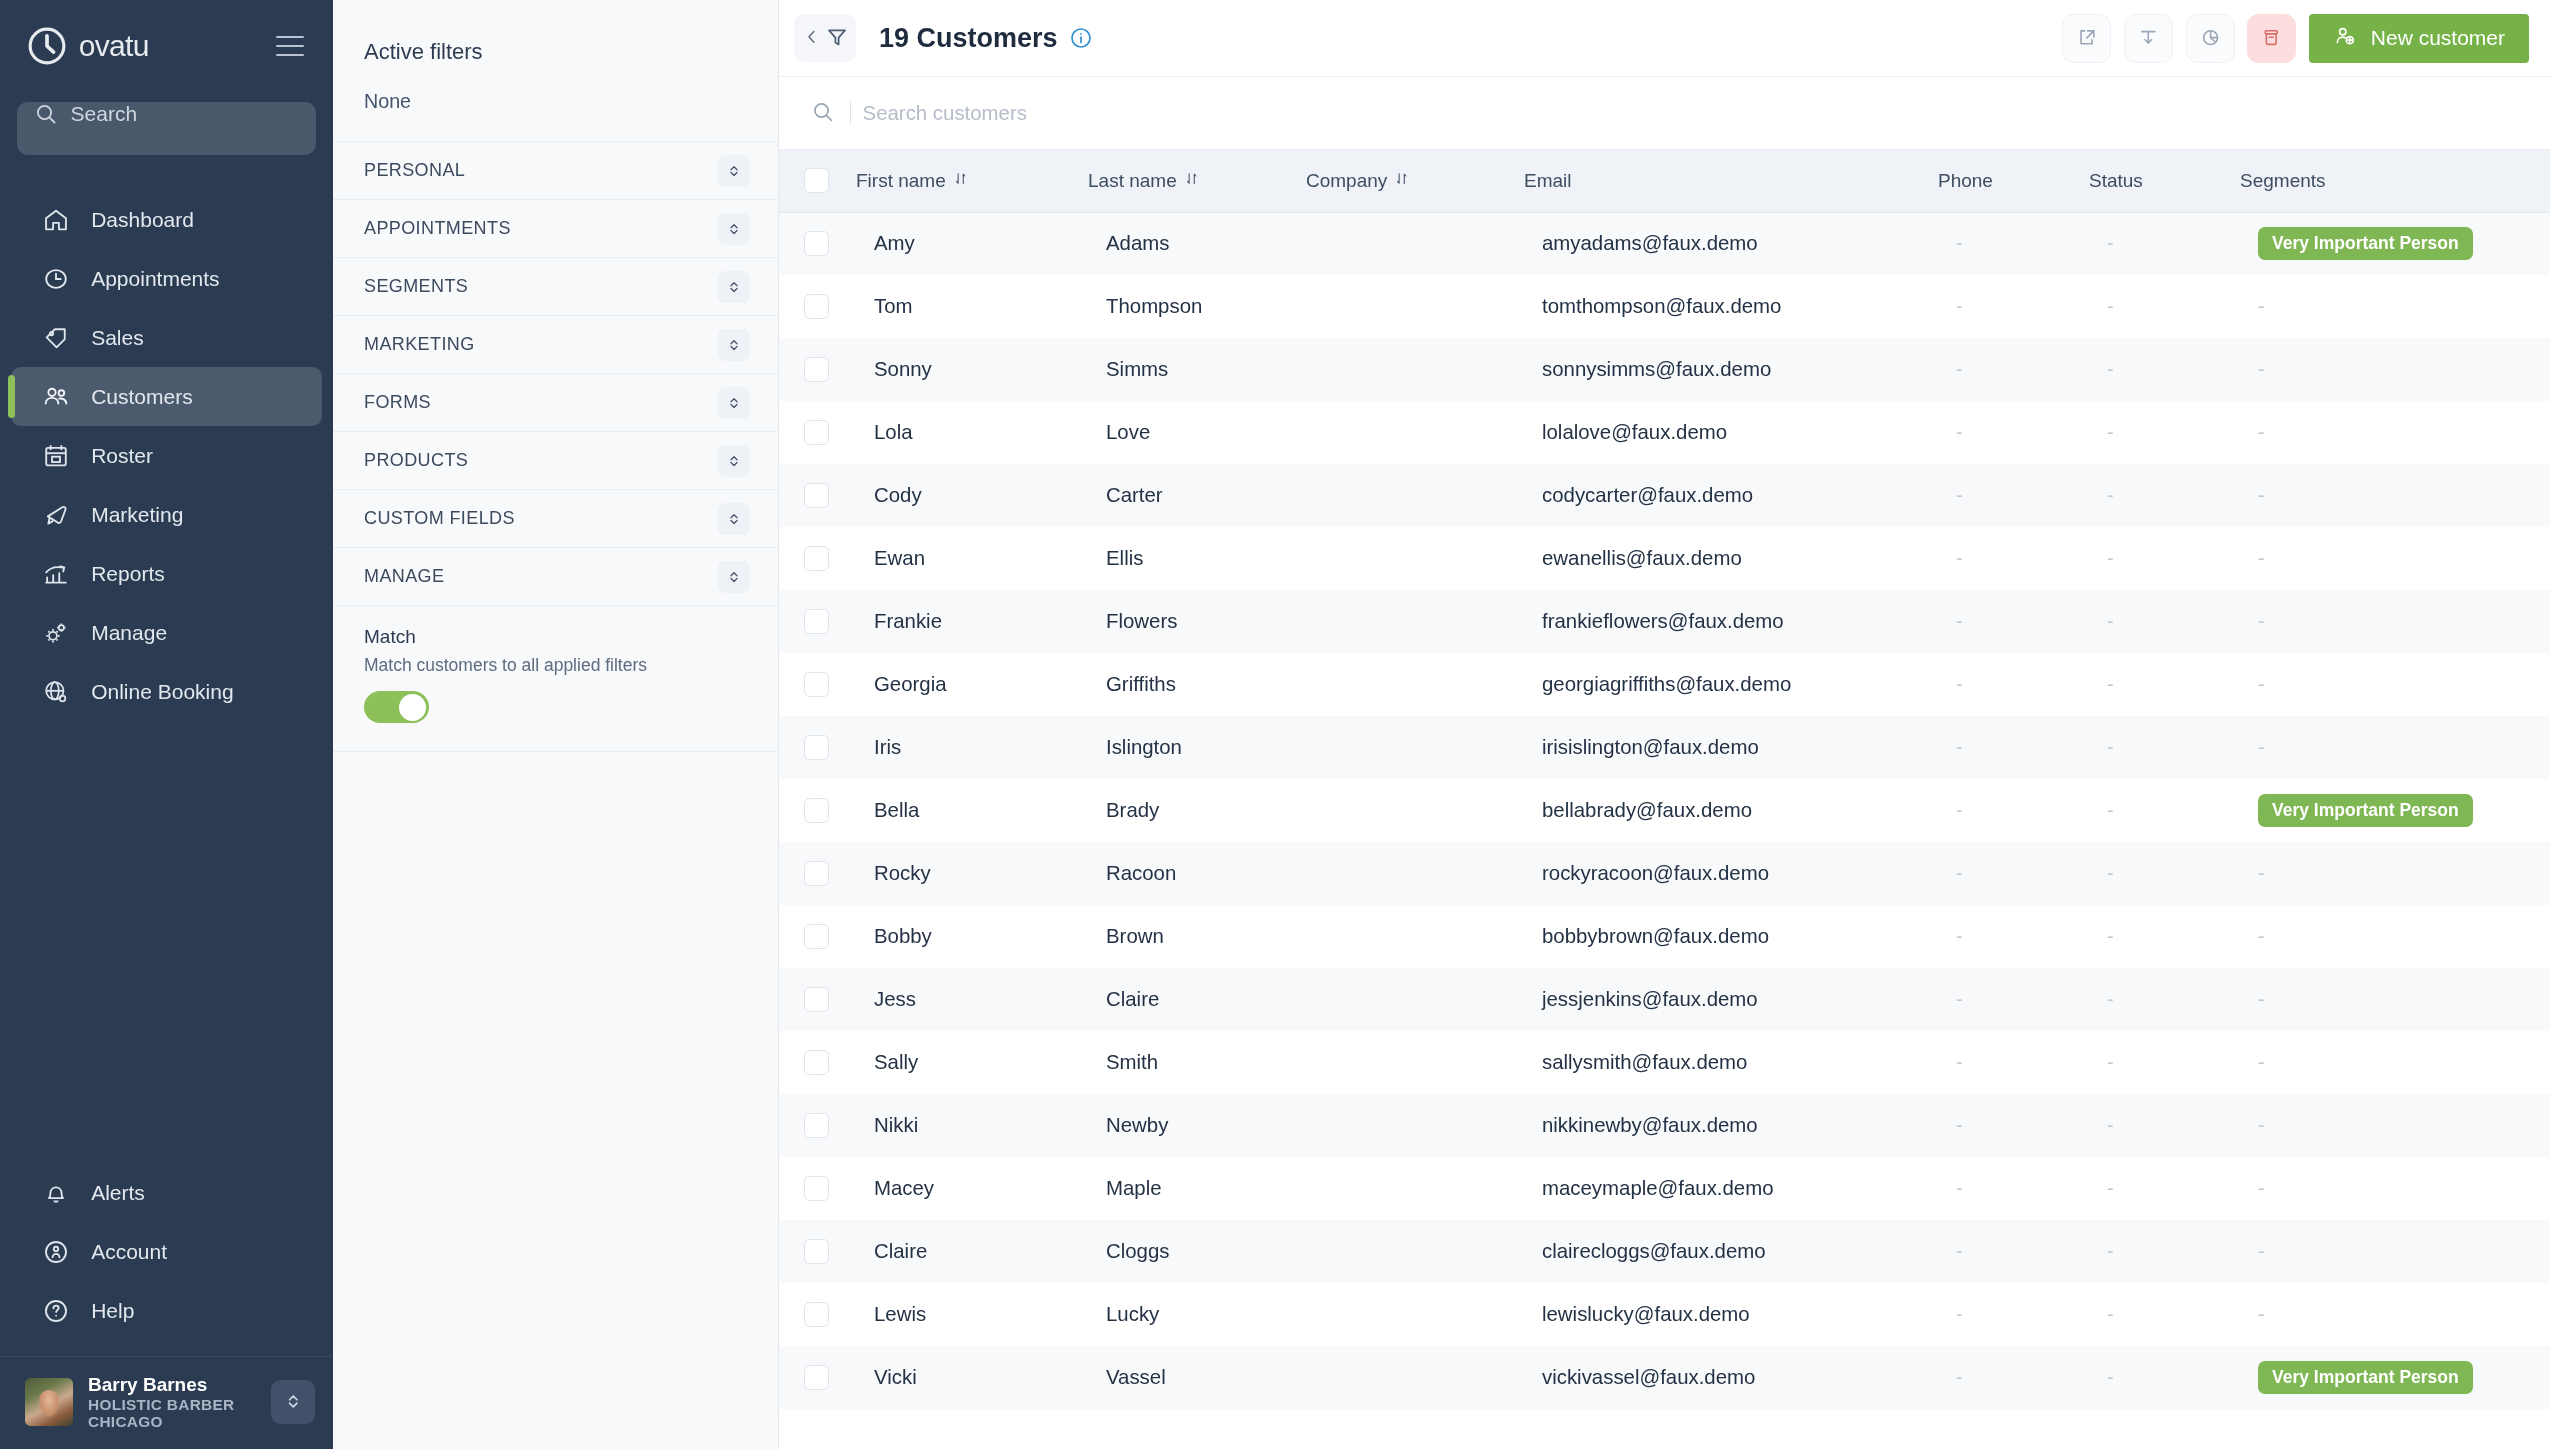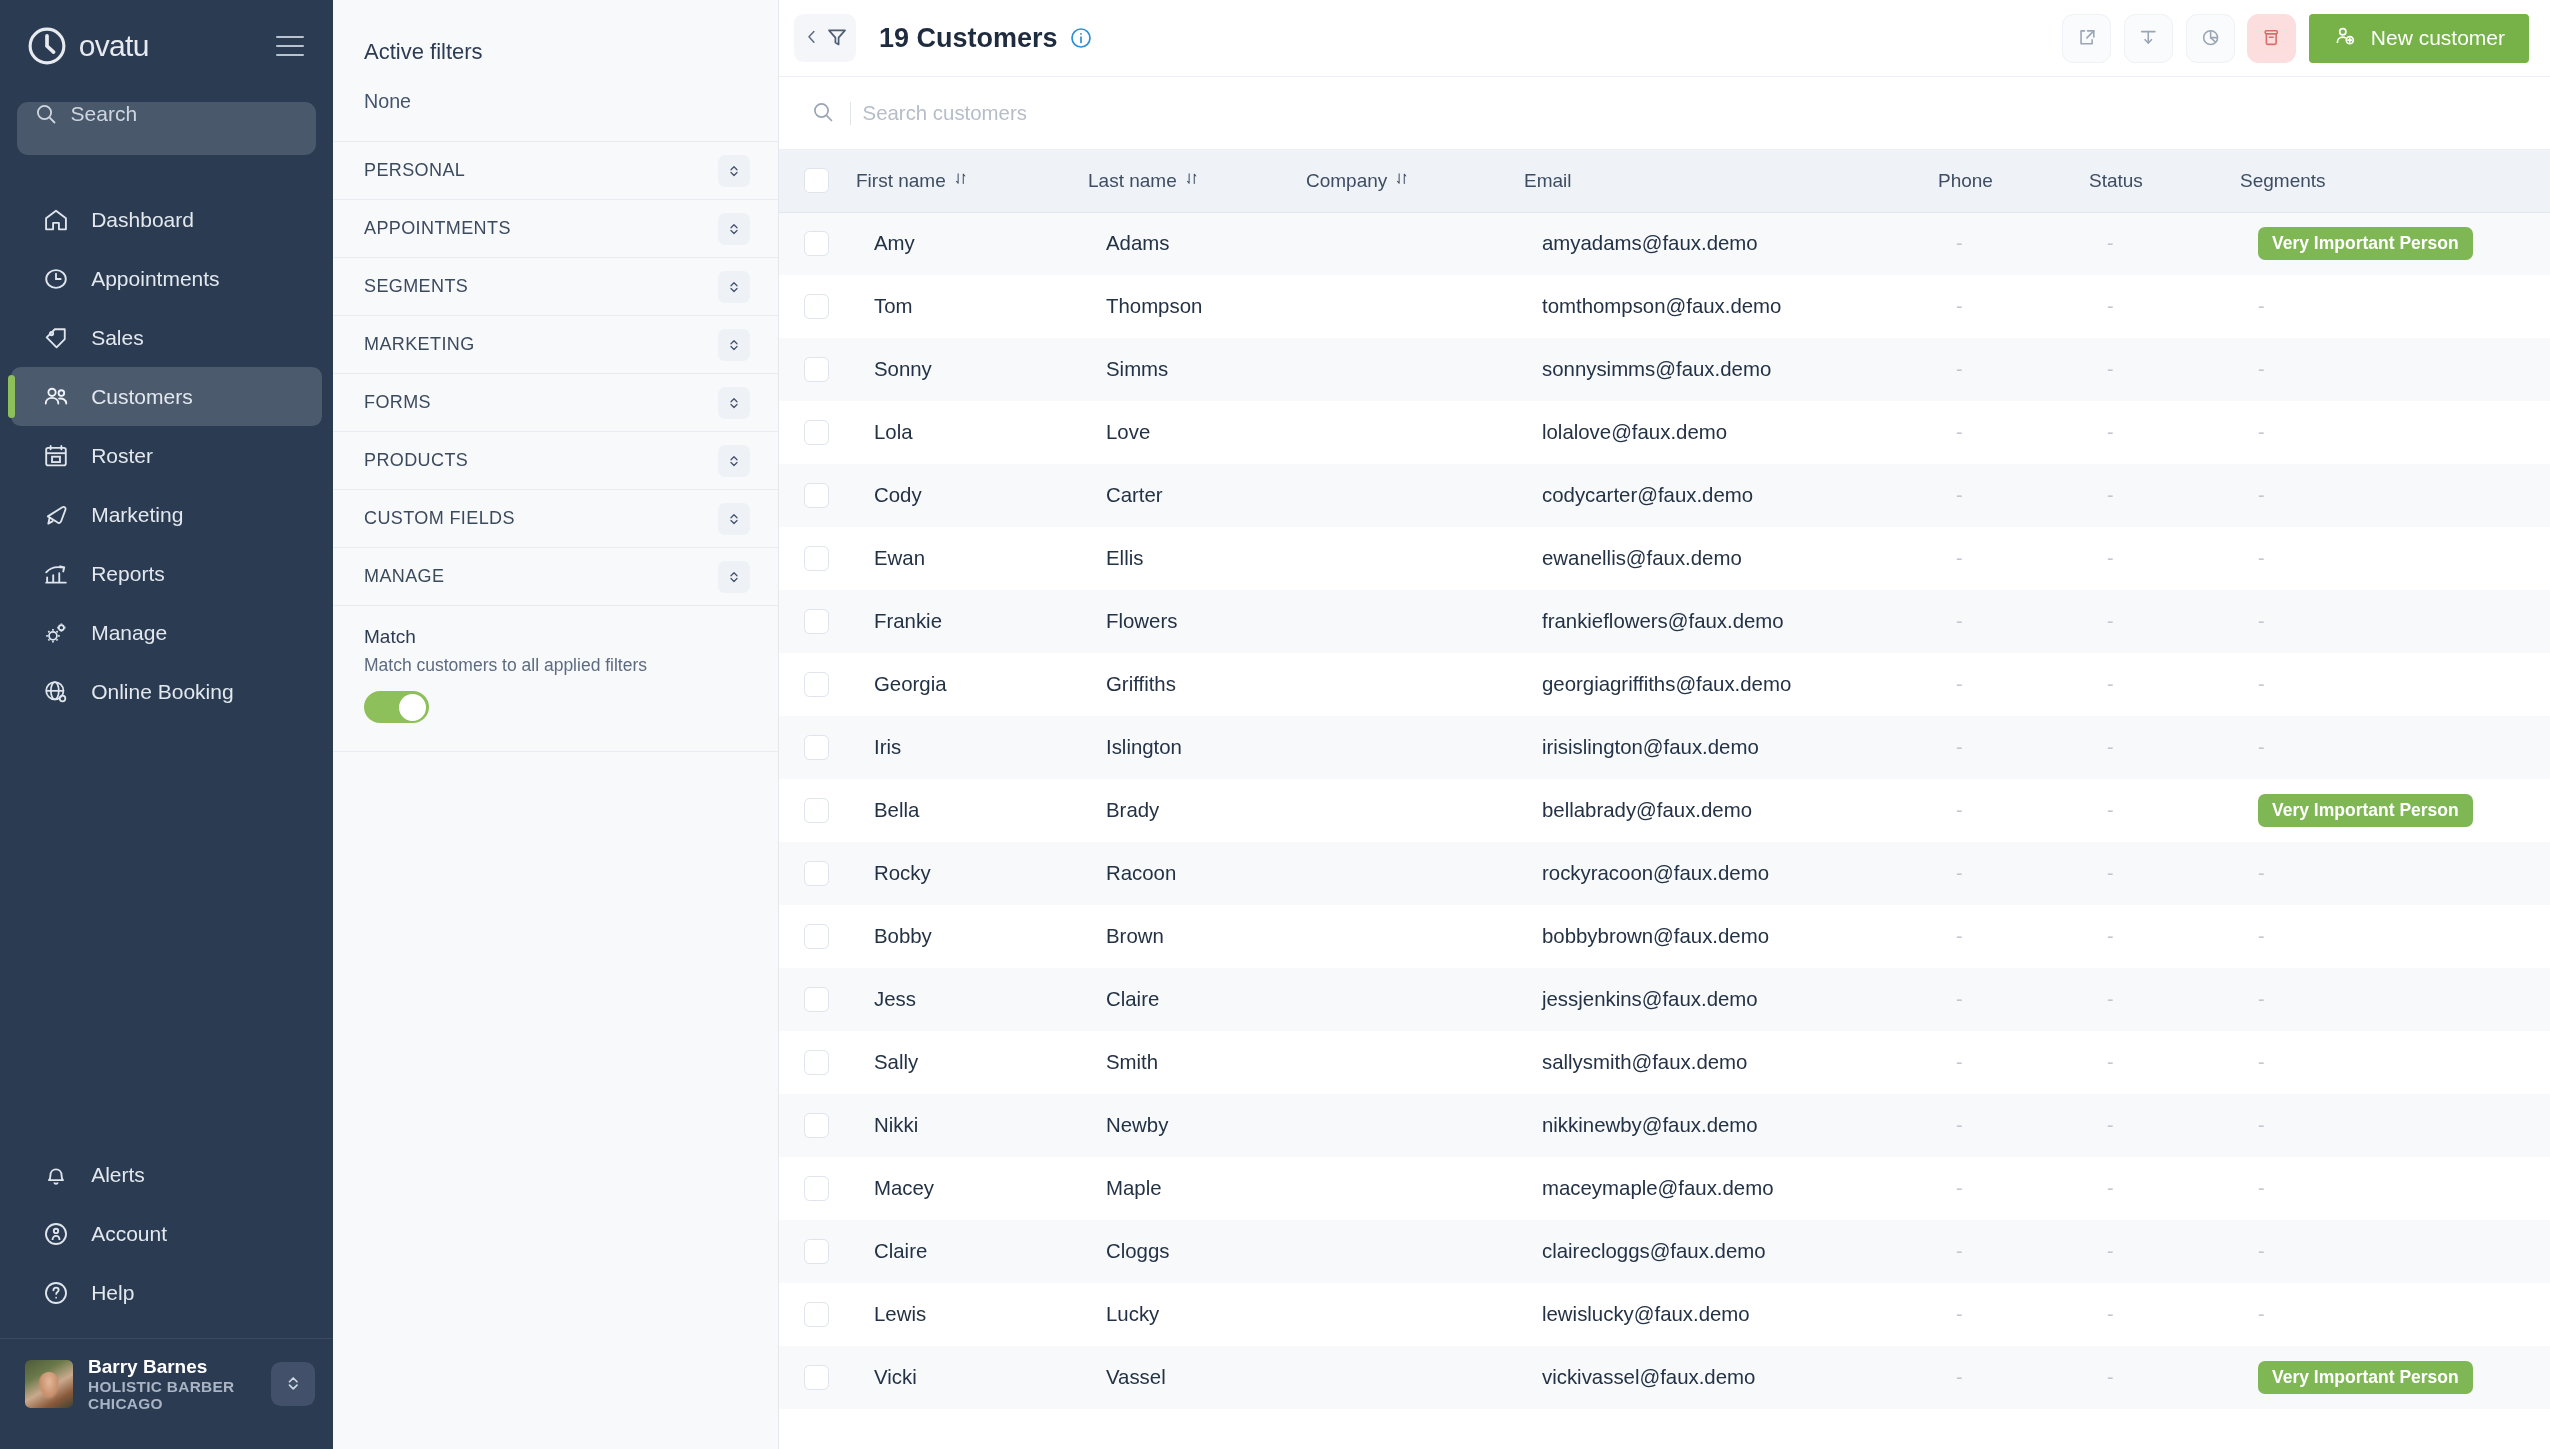--- a/index.html
+++ b/index.html
@@ -43,21 +43,21 @@
     color: #e3e8ee; font-size: 21px; cursor: pointer; position: relative;
   }
   .sb-item.active { background: #4c5a6e; }
   .sb-item.active::before {
     content: ""; position: absolute; left: -2.8px; top: 8.4px; bottom: 8.4px;
     width: 7px; border-radius: 4.2px; background: #8dc05a;
   }
   .sb-ico { width: 28px; height: 28px; flex: 0 0 28px; display: block; }
 
   .sb-spacer { flex: 1 1 auto; }
-  .sb-bottom { display: flex; flex-direction: column; padding-bottom: 19px; }
+  .sb-bottom { display: flex; flex-direction: column; padding-bottom: 1px; }
 
   .sb-divider { height: 0.7px; background: #3c4a60; margin: 15.4px 0 0 0; }
 
   .sb-profile {
     display: flex; align-items: center; gap: 15px;
     padding: 17px 18px 18px 25px; cursor: pointer; justify-content: flex-end;
   }
   .avatar {
     width: 48px; height: 48px; flex: 0 0 48px; border-radius: 5.6px; overflow: hidden;
     background: linear-gradient(150deg,#4d5a3b 0%, #6b7a4a 30%, #caa98e 55%, #8a5a3b 78%, #3a4230 100%);

